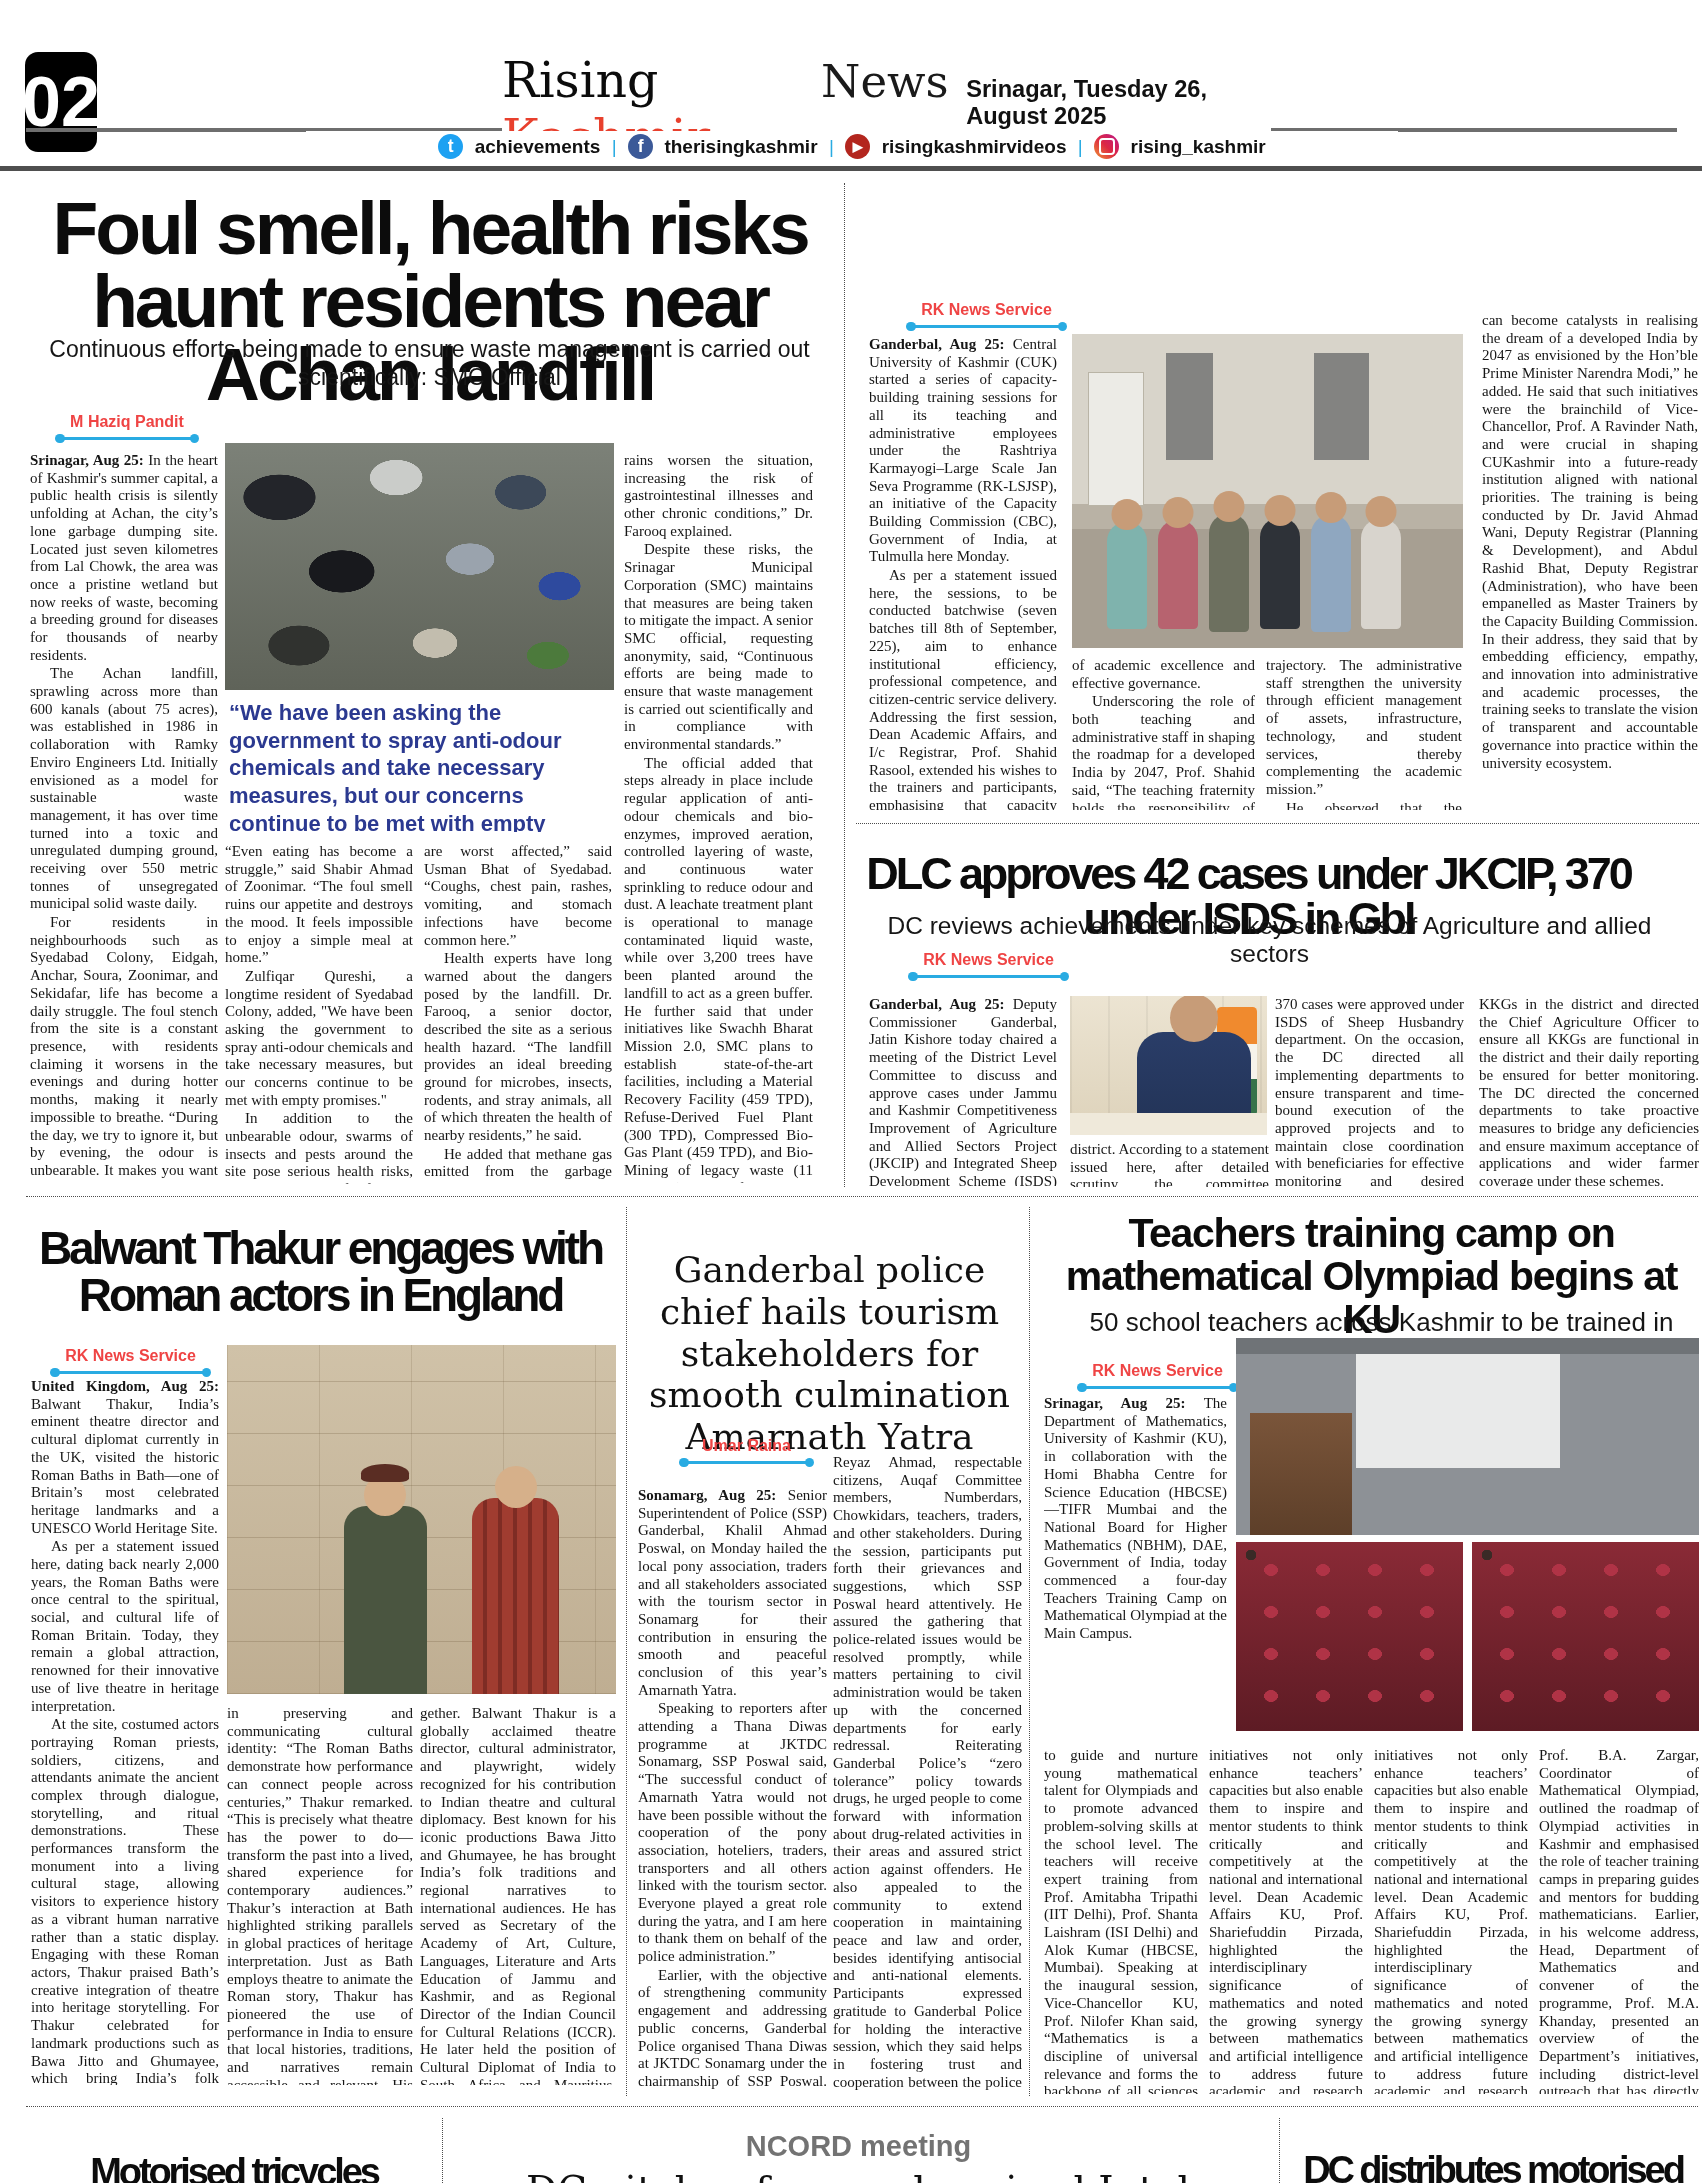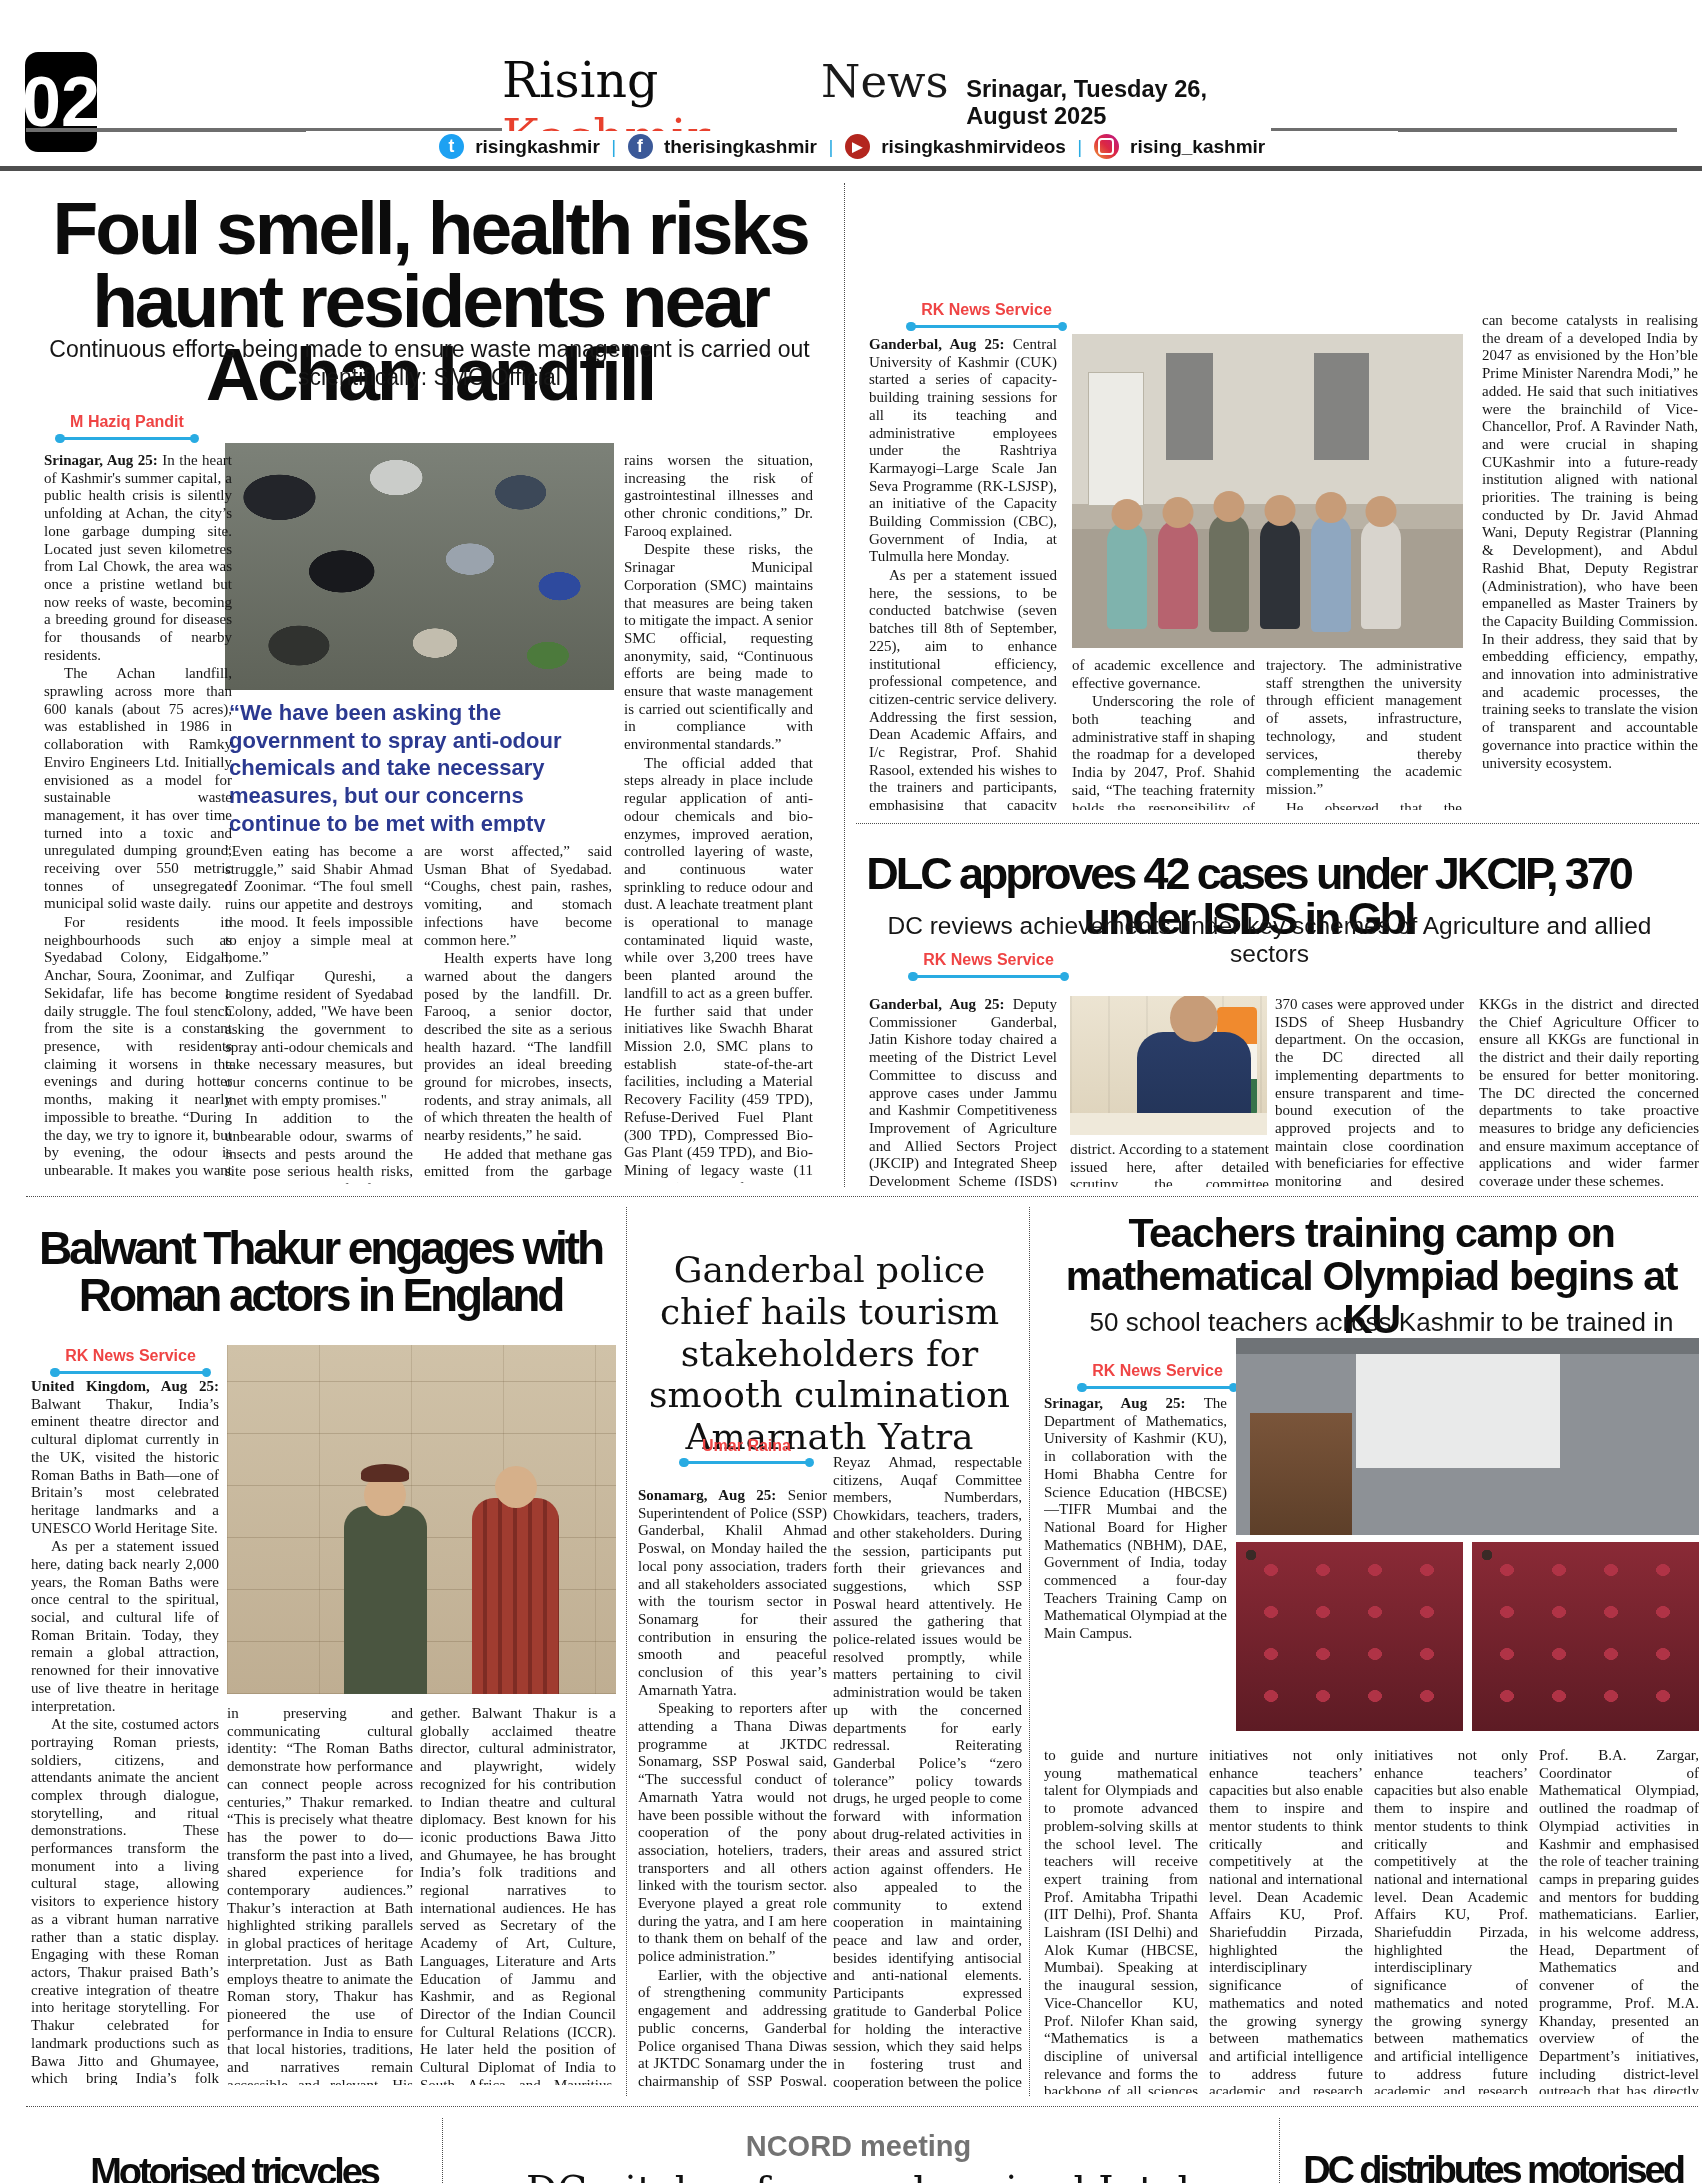--- a/index.html
+++ b/index.html
@@ -106,21 +106,21 @@
   <div id="mast">
     <span>
       <span class="brandblack">Rising</span>
       <span class="brandred">Kashmir</span>
     </span>
     <span class="sectionname">News</span>
     <span class="dateline">Srinagar, Tuesday 26, August 2025</span>
   </div>
   <div id="socrow">
     <span class="soc-ic tw">t</span>
-    <span>risingkashmir</span>
+    <span>achievements</span>
     <span class="socsep">|</span>
     <span class="soc-ic fb">f</span>
     <span>therisingkashmir</span>
     <span class="socsep">|</span>
     <span class="soc-ic yt">▶</span>
     <span>risingkashmirvideos</span>
     <span class="socsep">|</span>
     <span class="soc-ic ig">
         <i></i>
       </span>
@@ -137,21 +137,21 @@
   <div class="vdot" style="left:1279px;top:2118px;height:531px;"></div>
 
   <div class="abs hl cond" style="left:26px;top:192px;width:808px;font-size:75px;line-height:0.97;">Foul smell, health risks haunt residents near Achan landfill</div>
   <div class="abs subhead" style="left:41px;top:336px;width:777px;font-size:23px;line-height:1.2;">Continuous efforts being made to ensure waste management is carried out scientifically: SMC Official</div>
   <div class="abs bylineblk" style="left:57px;top:413px;width:140px;">
     <span class="byline">M Haziq Pandit</span>
     <div class="brule"></div>
   </div>
   <div class="ph" id="ph-achan" style="left:225px;top:443px;width:389px;height:247px;"></div>
   <div class="abs pq" style="left:229px;top:699px;width:382px;height:133px;">“We have been asking the government to spray anti-odour chemicals and take necessary measures, but our concerns continue to be met with empty promises”, Zulfikar Qureshi, a longtime resident of Syedabad Colony</div>
-  <div class="abs bodytxt" style="left:30px;top:452px;width:188px;height:731px;margin-left:14px;">
+  <div class="abs bodytxt" style="left:30px;top:452px;width:188px;height:731px;">
       <p><b>Srinagar, Aug 25: </b>In the heart of Kashmir's summer capital, a public health crisis is silently unfolding at Achan, the city’s lone garbage dumping site. Located just seven kilometres from Lal Chowk, the area was once a pristine wetland but now reeks of waste, becoming a breeding ground for diseases for thousands of nearby residents.</p>
       <p>The Achan landfill, sprawling across more than 600 kanals (about 75 acres), was established in 1986 in collaboration with Ramky Enviro Engineers Ltd. Initially envisioned as a model for sustainable waste management, it has over time turned into a toxic and unregulated dumping ground, receiving over 550 metric tonnes of unsegregated municipal solid waste daily.</p>
       <p>For residents in neighbourhoods such as Syedabad Colony, Eidgah, Anchar, Soura, Zoonimar, and Sekidafar, life has become a daily struggle. The foul stench from the site is a constant presence, with residents claiming it worsens in the evenings and during hotter months, making it nearly impossible to breathe. “During the day, we try to ignore it, but by evening, the odour is unbearable. It makes you want to leave your home, but where can we go? This has become our prison,” said Asif Hamid, a resident of Sekidafar.</p>
     </div>
   <div class="abs bodytxt" style="left:225px;top:843px;width:188px;height:341px;">
       <p>“Even eating has become a struggle,” said Shabir Ahmad of Zoonimar. “The foul smell ruins our appetite and destroys the mood. It feels impossible to enjoy a simple meal at home.”</p>
       <p>Zulfiqar Qureshi, a longtime resident of Syedabad Colony, added, "We have been asking the government to spray anti-odour chemicals and take necessary measures, but our concerns continue to be met with empty promises."</p>
       <p>In addition to the unbearable odour, swarms of insects and pests around the site pose serious health risks, acting as carriers of infectious diseases. Residents report a rise in respiratory problems, skin conditions, and gastrointestinal illnesses.</p>
     </div>
   <div class="abs bodytxt" style="left:424px;top:843px;width:188px;height:341px;">

